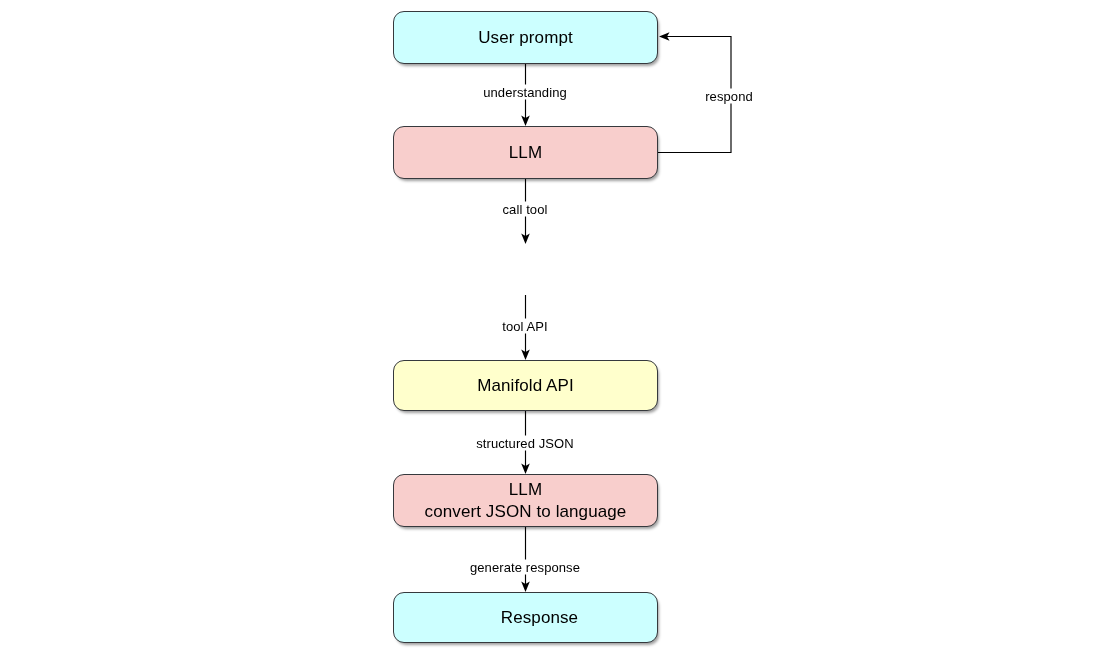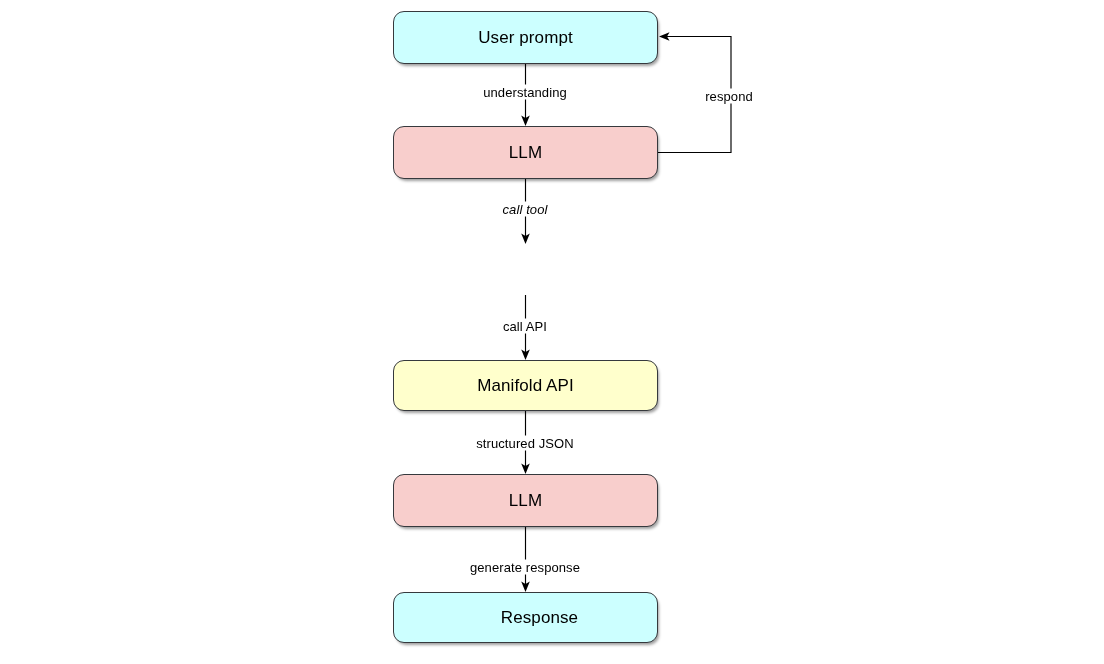--- a/index.html
+++ b/index.html
@@ -121,31 +121,32 @@
     <span class="line1">LLM</span>
   </div>
 
 
   <div class="node" id="node-manifold-api" style="left:393px; top:360px; width:265px; height:51px; background:#ffffcc;">
     <span class="line1">Manifold API</span>
   </div>
 
   <div class="node" id="node-llm-convert" style="left:393px; top:474px; width:265px; height:53px; background:#f8cecc;">
     <span class="line1">LLM</span>
+    <span class="line2">convert JSON to language</span>
   </div>
 
   <div class="node" id="node-response" style="left:393px; top:592px; width:265px; height:51px; background:#ccffff;padding-left:28px;">
     <span class="line1">Response</span>
   </div>
 
   <div class="edge-label" style="left:525px; top:92px;">understanding</div>
 
-  <div class="edge-label" style="left:525px; top:209px;font-style:italic;">call tool</div>
+  <div class="edge-label" style="left:525px; top:209px;">call tool</div>
 
-  <div class="edge-label" style="left:525px; top:326px;">call API</div>
+  <div class="edge-label" style="left:525px; top:326px;">tool API</div>
 
   <div class="edge-label" style="left:525px; top:443px;">structured JSON</div>
 
   <div class="edge-label" style="left:525px; top:555px;margin-top:12px;">generate response</div>
 
   <div class="edge-label" style="left:729px; top:96px;">respond</div>
 
 </div>
 
 </body></html>

